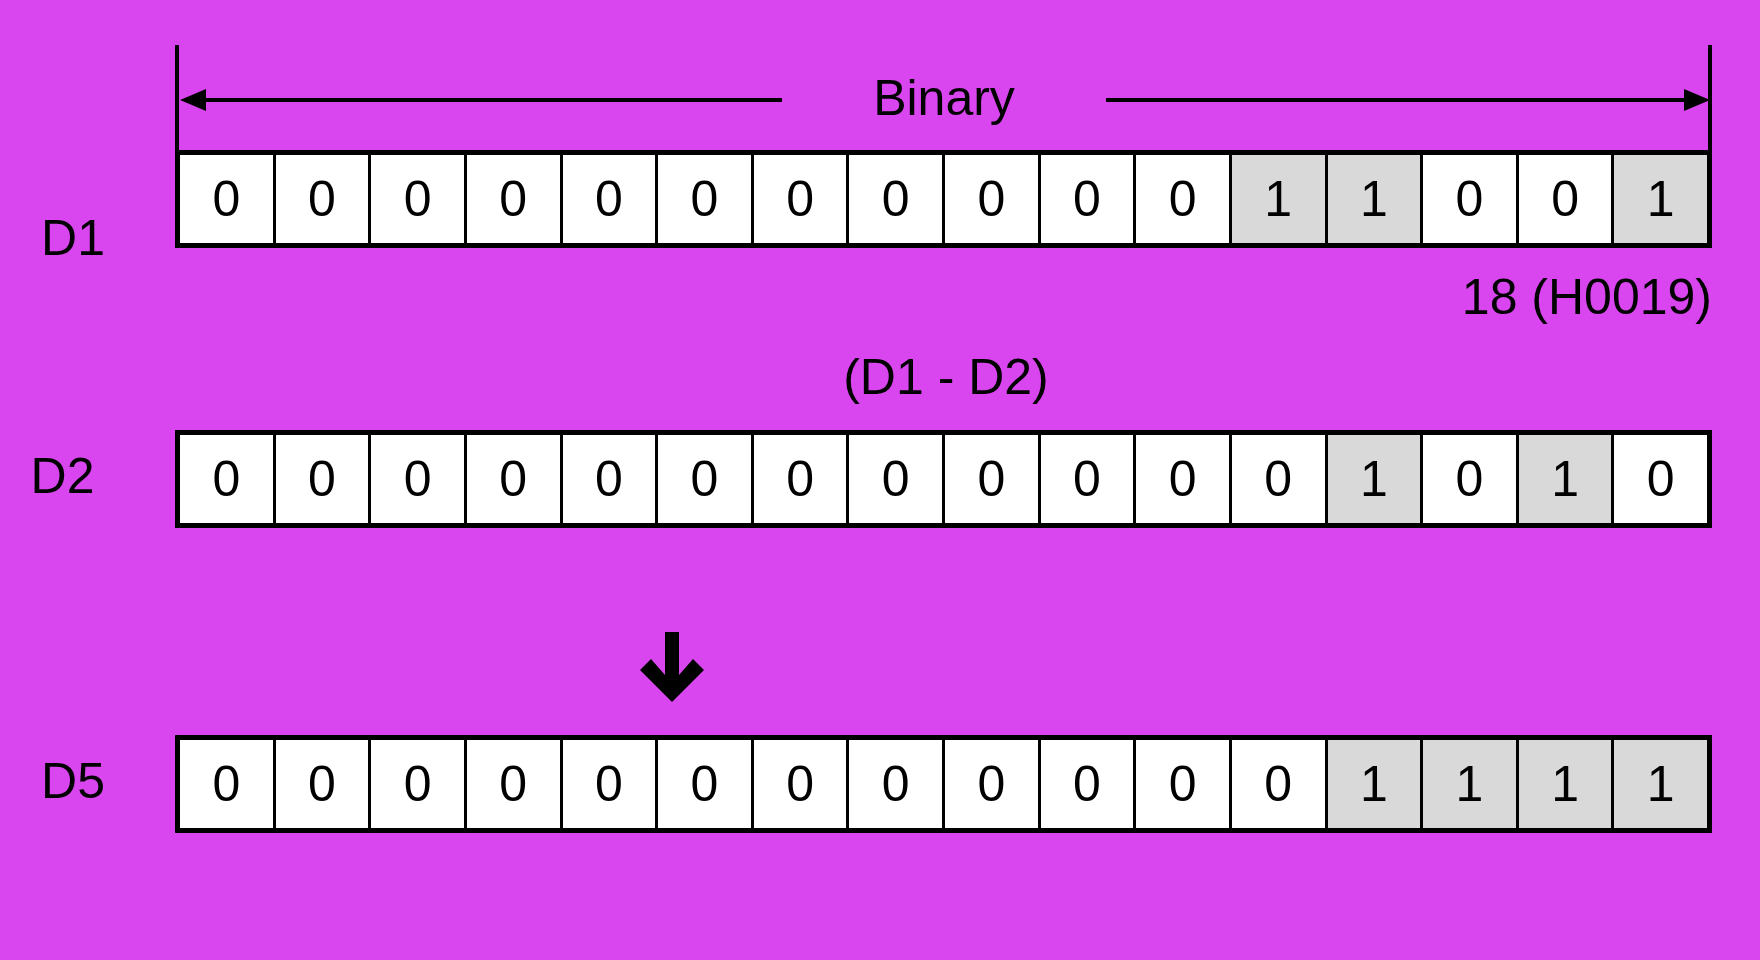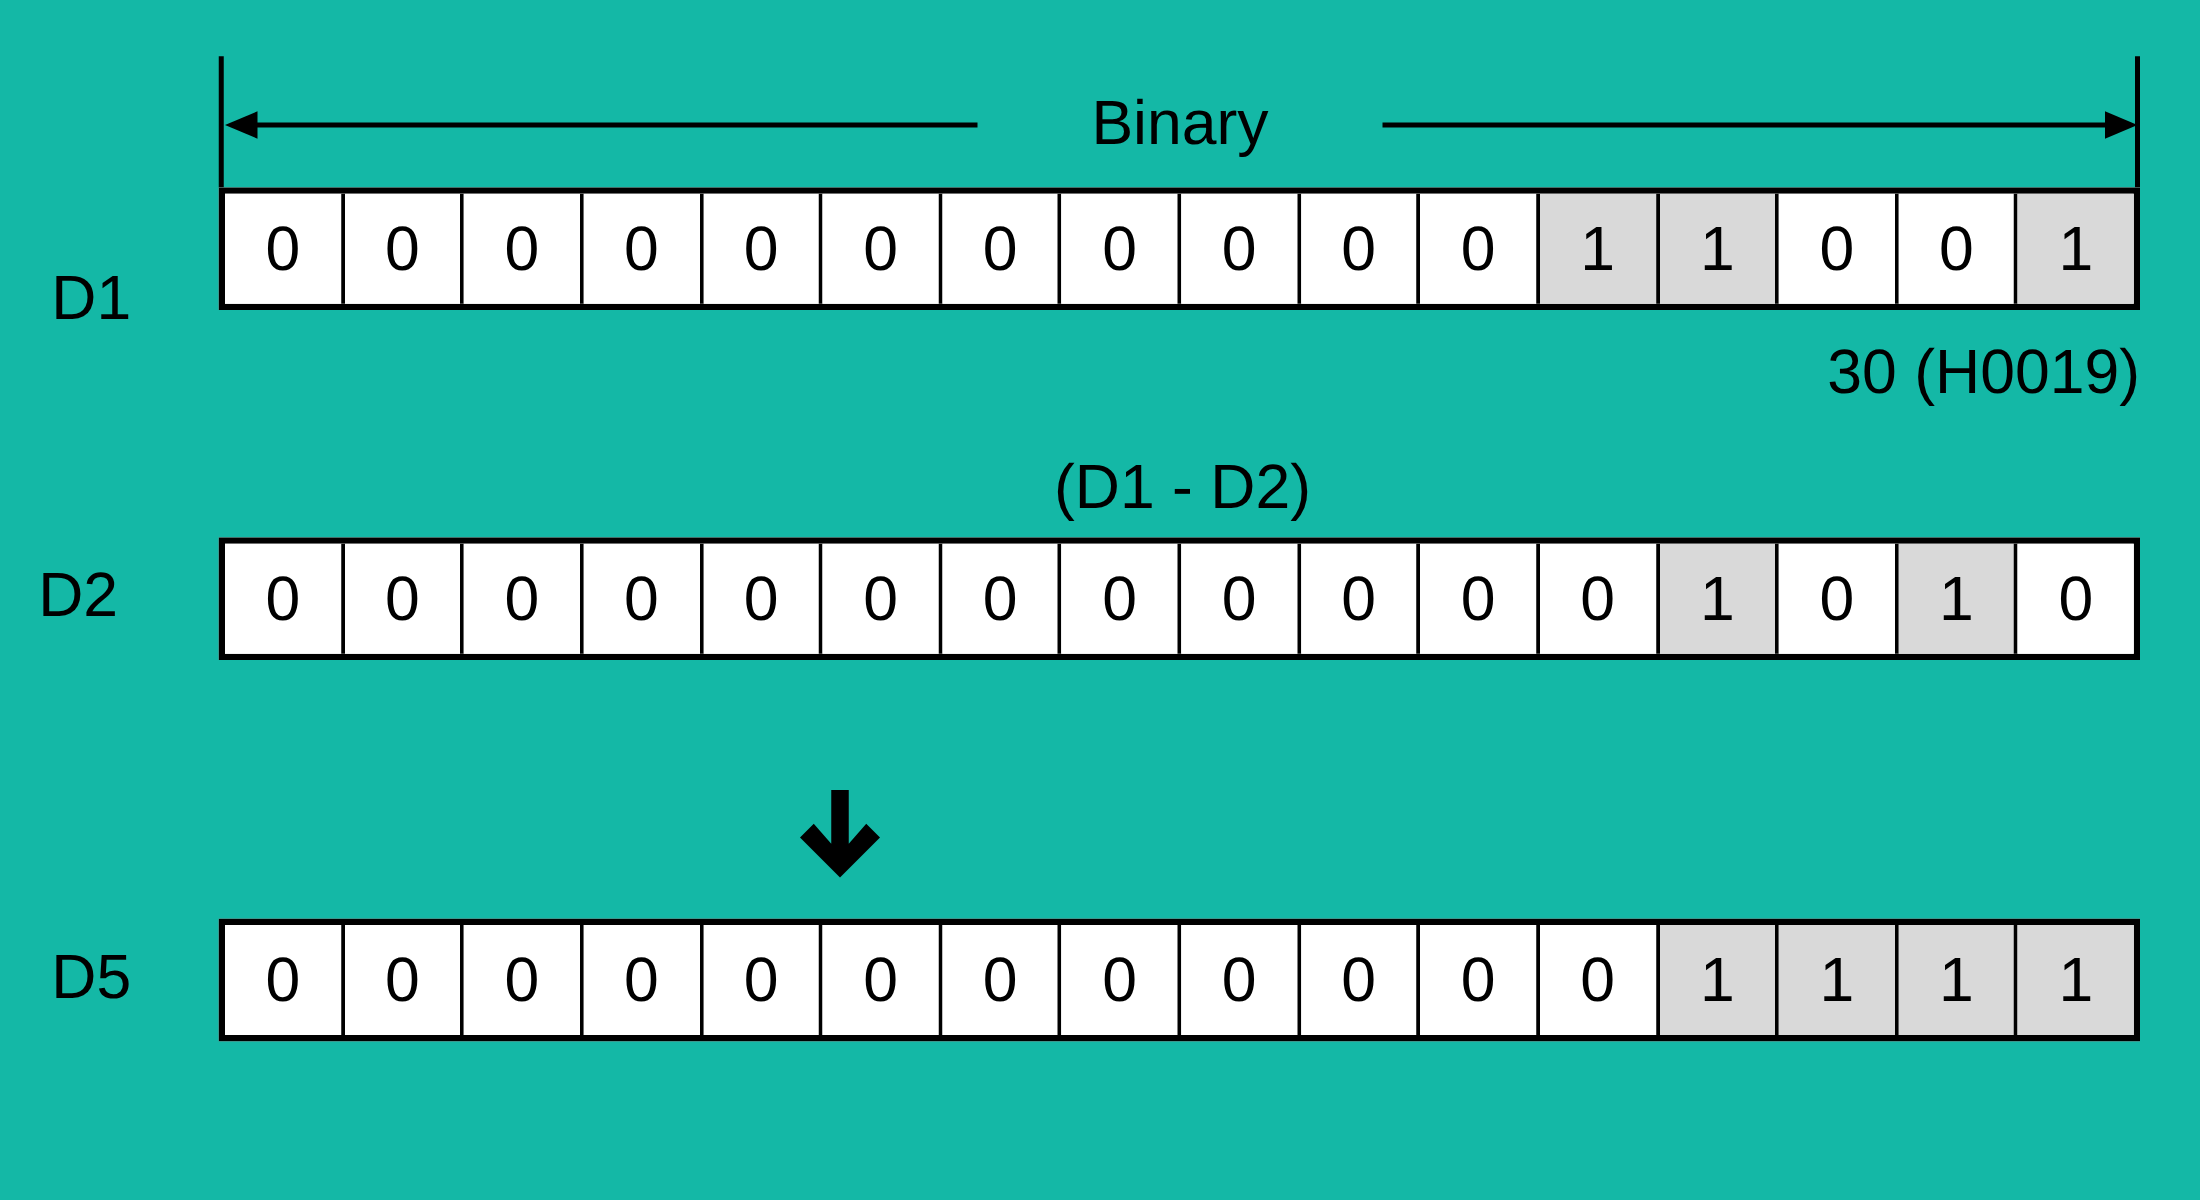--- a/index.html
+++ b/index.html
@@ -1,17 +1,17 @@
 <!DOCTYPE html>
 <html style="--hl: #d9d9d9;"><head>
 <meta charset="utf-8">
 <style>
   html,body{margin:0;padding:0;background:#fff;}
   .canvas{
-    position:relative;width:1760px;height:960px;background:#14b8a6;
+    position:relative;width:1760px;height:960px;background:#d946ef;
     font-family:"Liberation Sans",sans-serif;color:#000;overflow:hidden;
   }
   .abs{position:absolute;}
   .txt{font-size:50px;line-height:1;white-space:nowrap;}
   
   .row{
     position:absolute;left:175px;width:1537px;height:98px;
     border:5px solid #000;box-sizing:border-box;display:flex;background:#fff;
   }
   .cell{
@@ -66,23 +66,23 @@
     <div class="cell">0</div>
     <div class="cell">0</div>
     <div class="cell">0</div>
     <div class="cell">0</div>
     <div class="cell on">1</div>
     <div class="cell on">1</div>
     <div class="cell">0</div>
     <div class="cell">0</div>
     <div class="cell on">1</div>
   </div>
-  <div class="txt result" style="top:272px;">30 (H0019)</div>
+  <div class="txt result" style="top:272px;">18 (H0019)</div>
 
-  <div class="txt abs center" style="left:821px;top:352px;width:250px;margin-top:12px;">(D1 - D2)</div>
+  <div class="txt abs center" style="left:821px;top:352px;width:250px;">(D1 - D2)</div>
 
   <div class="txt reg-label" style="top:451px;text-align:center;">D2</div>
   <div class="row" style="top:430px;">
     <div class="cell">0</div>
     <div class="cell">0</div>
     <div class="cell">0</div>
     <div class="cell">0</div>
     <div class="cell">0</div>
     <div class="cell">0</div>
     <div class="cell">0</div>

